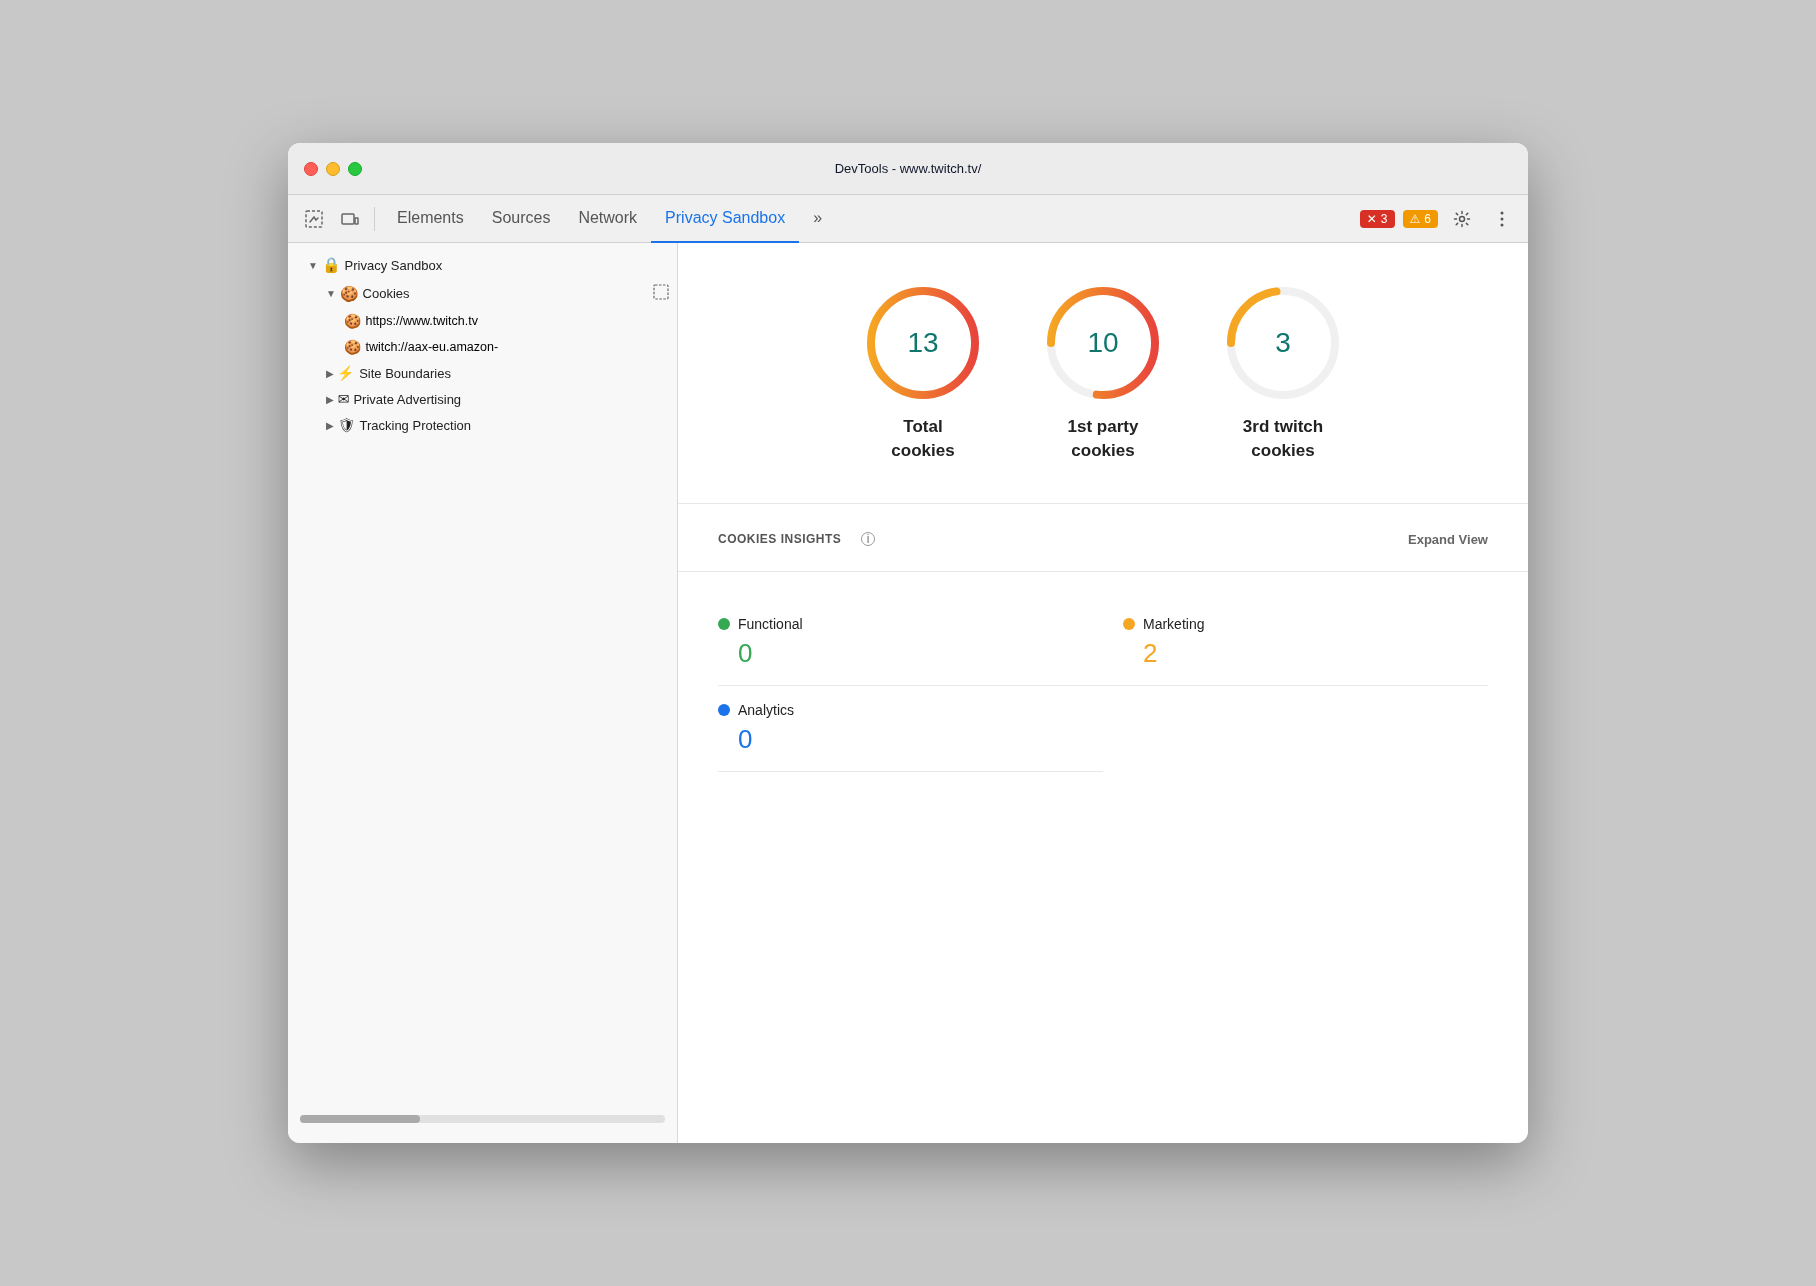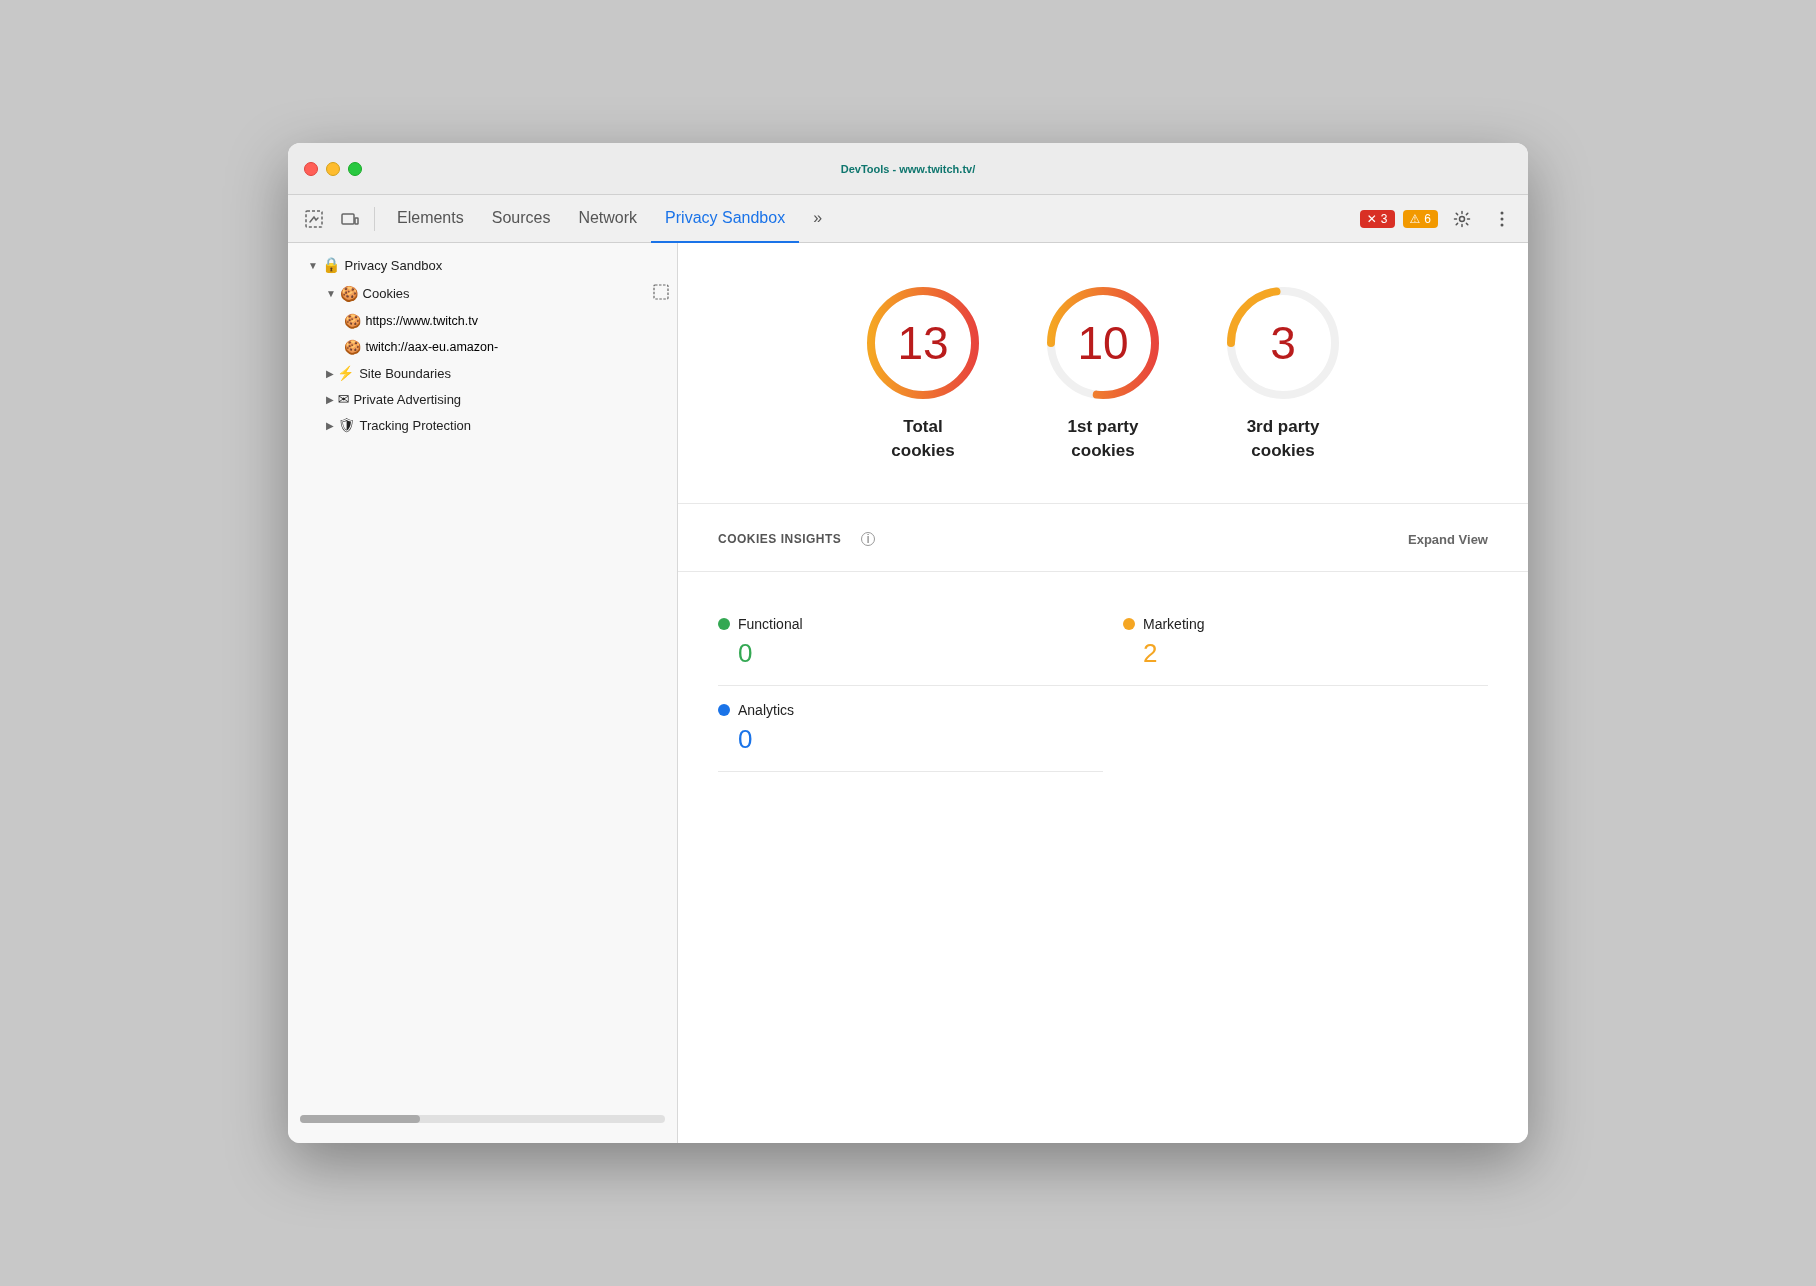--- a/index.html
+++ b/index.html
@@ -38,23 +38,23 @@
       height: 14px;
       border-radius: 50%;
     }
     .tl-red { background: #ff5f57; border: 1px solid #e0443e; }
     .tl-yellow { background: #febc2e; border: 1px solid #d4a017; }
     .tl-green { background: #28c840; border: 1px solid #1aab29; }
     .window-title {
       position: absolute;
       left: 50%;
       transform: translateX(-50%);
-      font-size: 11px;
-      color: #0f766e;
-      font-weight: 700;
+      font-size: 13px;
+      color: #0f172a;
+      font-weight: 400;
     }
     
     .toolbar {
       background: #f0f0f0;
       height: 48px;
       display: flex;
       align-items: center;
       padding: 0 10px;
       border-bottom: 1px solid #d0d0d0;
       gap: 4px;
@@ -206,23 +206,23 @@
     .circle-bg {
       fill: none;
       stroke: #f0f0f0;
       stroke-width: 8;
     }
     .circle-number {
       position: absolute;
       top: 50%;
       left: 50%;
       transform: translate(-50%, -50%);
-      font-size: 46px;
+      font-size: 28px;
       font-weight: 300;
-      color: #b91c1c;
+      color: #0f766e;
     }
     .stat-label {
       text-align: center;
       font-size: 17px;
       font-weight: 600;
       color: #222;
       line-height: 1.4;
     }
     
     .insights-section {
@@ -482,21 +482,21 @@
 
         <div class="stat-circle">
           <div class="circle-container">
             <svg viewBox="0 0 120 120">
               <circle class="circle-bg" cx="60" cy="60" r="52"></circle>
               <circle cx="60" cy="60" r="52" fill="none" stroke="#f5a623" stroke-width="8" stroke-linecap="round" stroke-dasharray="75 326.7" transform="rotate(-90 60 60)"></circle>
             </svg>
             <span class="circle-number">3</span>
           </div>
           <div class="stat-label">
-            <span>3rd party</span><br>
+            <span>3rd twitch</span><br>
             <span>cookies</span>
           </div>
         </div>
       </div>
 
       <div class="insights-section">
         <div class="insights-header">
           <div class="insights-title">
             <span>COOKIES INSIGHTS</span>
             <span class="insights-title-info">

